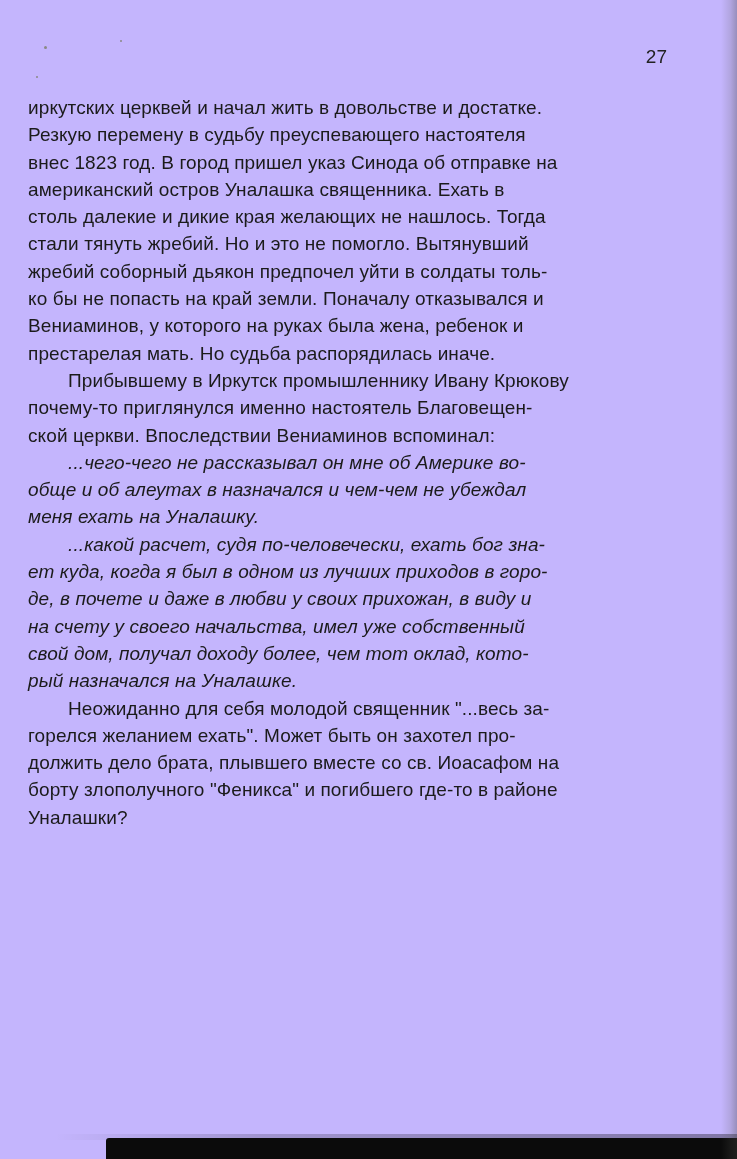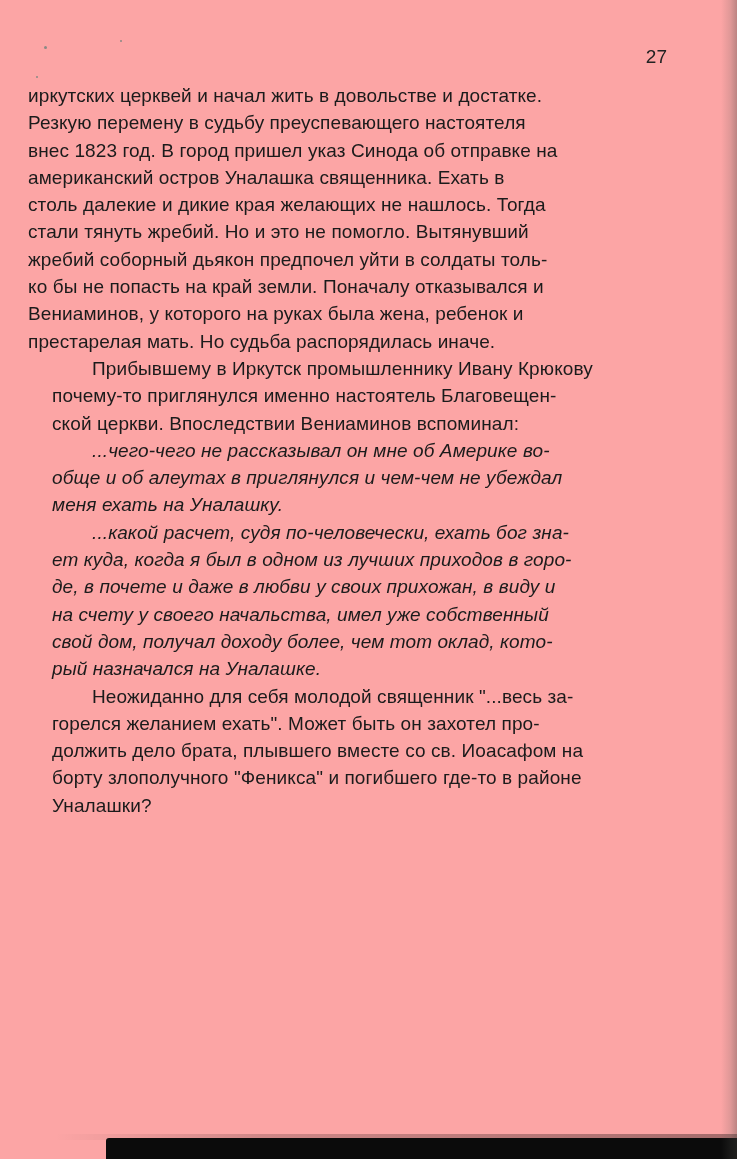--- a/index.html
+++ b/index.html
@@ -4,35 +4,35 @@
 <style>
   html, body { margin: 0; padding: 0; }
   body {
     width: 737px; height: 1159px;
     overflow: hidden; position: relative;
     background: #e8e8e5;
     font-family: "Liberation Sans", sans-serif;
   }
   .page {
     position: absolute; inset: 0;
-    background: #fca5a5;
+    background: #c4b5fd;
     padding-left: 44px;
   }
   .page-number {
     position: absolute; top: 46px; right: 70px;
     font-size: 19px; color: #222;
   }
   .text-block {
-    position: absolute; top: 82px; left: 28px; width: 686px;
+    position: absolute; top: 94px; left: 28px; width: 686px;
     color: #1b1b1b;
     font-size: 19px; line-height: 27.3px;
     letter-spacing: 0.1px;
   }
   .para { margin: 0; white-space: pre-line; }
-  .para.indent { text-indent: 40px; margin-left: 24px; }
+  .para.indent { text-indent: 40px; }
   .para.quote { font-style: italic; }
   .scan-shadow-right {
     position: absolute; top: 0; right: 0; bottom: 0; width: 16px;
     background: linear-gradient(to right, rgba(90,90,85,0) 0%, rgba(90,90,85,0.18) 60%, rgba(70,70,65,0.35) 100%);
   }
   .scan-smudge-bottom {
     position: absolute; left: 55px; right: 0; bottom: 19px; height: 6px;
     background: linear-gradient(to right, rgba(0,0,0,0) 0%, rgba(0,0,0,0.18) 30%, rgba(0,0,0,0.35) 100%);
   }
   .scan-bar-bottom {
@@ -63,21 +63,21 @@
 столь далекие и дикие края желающих не нашлось. Тогда
 стали тянуть жребий. Но и это не помогло. Вытянувший
 жребий соборный дьякон предпочел уйти в солдаты толь-
 ко бы не попасть на край земли. Поначалу отказывался и
 Вениаминов, у которого на руках была жена, ребенок и
 престарелая мать. Но судьба распорядилась иначе.</p>
       <p class="para indent">Прибывшему в Иркутск промышленнику Ивану Крюкову
 почему-то приглянулся именно настоятель Благовещен-
 ской церкви. Впоследствии Вениаминов вспоминал:</p>
       <p class="para quote indent">...чего-чего не рассказывал он мне об Америке  во-
-обще  и об алеутах  в приглянулся и чем-чем не убеждал
+обще  и об алеутах  в назначался и чем-чем не убеждал
 меня ехать на Уналашку.</p>
       <p class="para quote indent">...какой расчет,  судя по-человечески, ехать бог зна-
 ет куда, когда я был в одном из лучших приходов в горо-
 де, в почете и даже в любви у своих прихожан,  в виду и
 на счету у своего начальства, имел уже собственный
 свой дом,  получал доходу более, чем тот оклад, кото-
 рый назначался на Уналашке.</p>
       <p class="para indent">Неожиданно для себя молодой священник "...весь за-
 горелся желанием ехать". Может  быть он захотел про-
 должить дело брата, плывшего вместе со св. Иоасафом на

